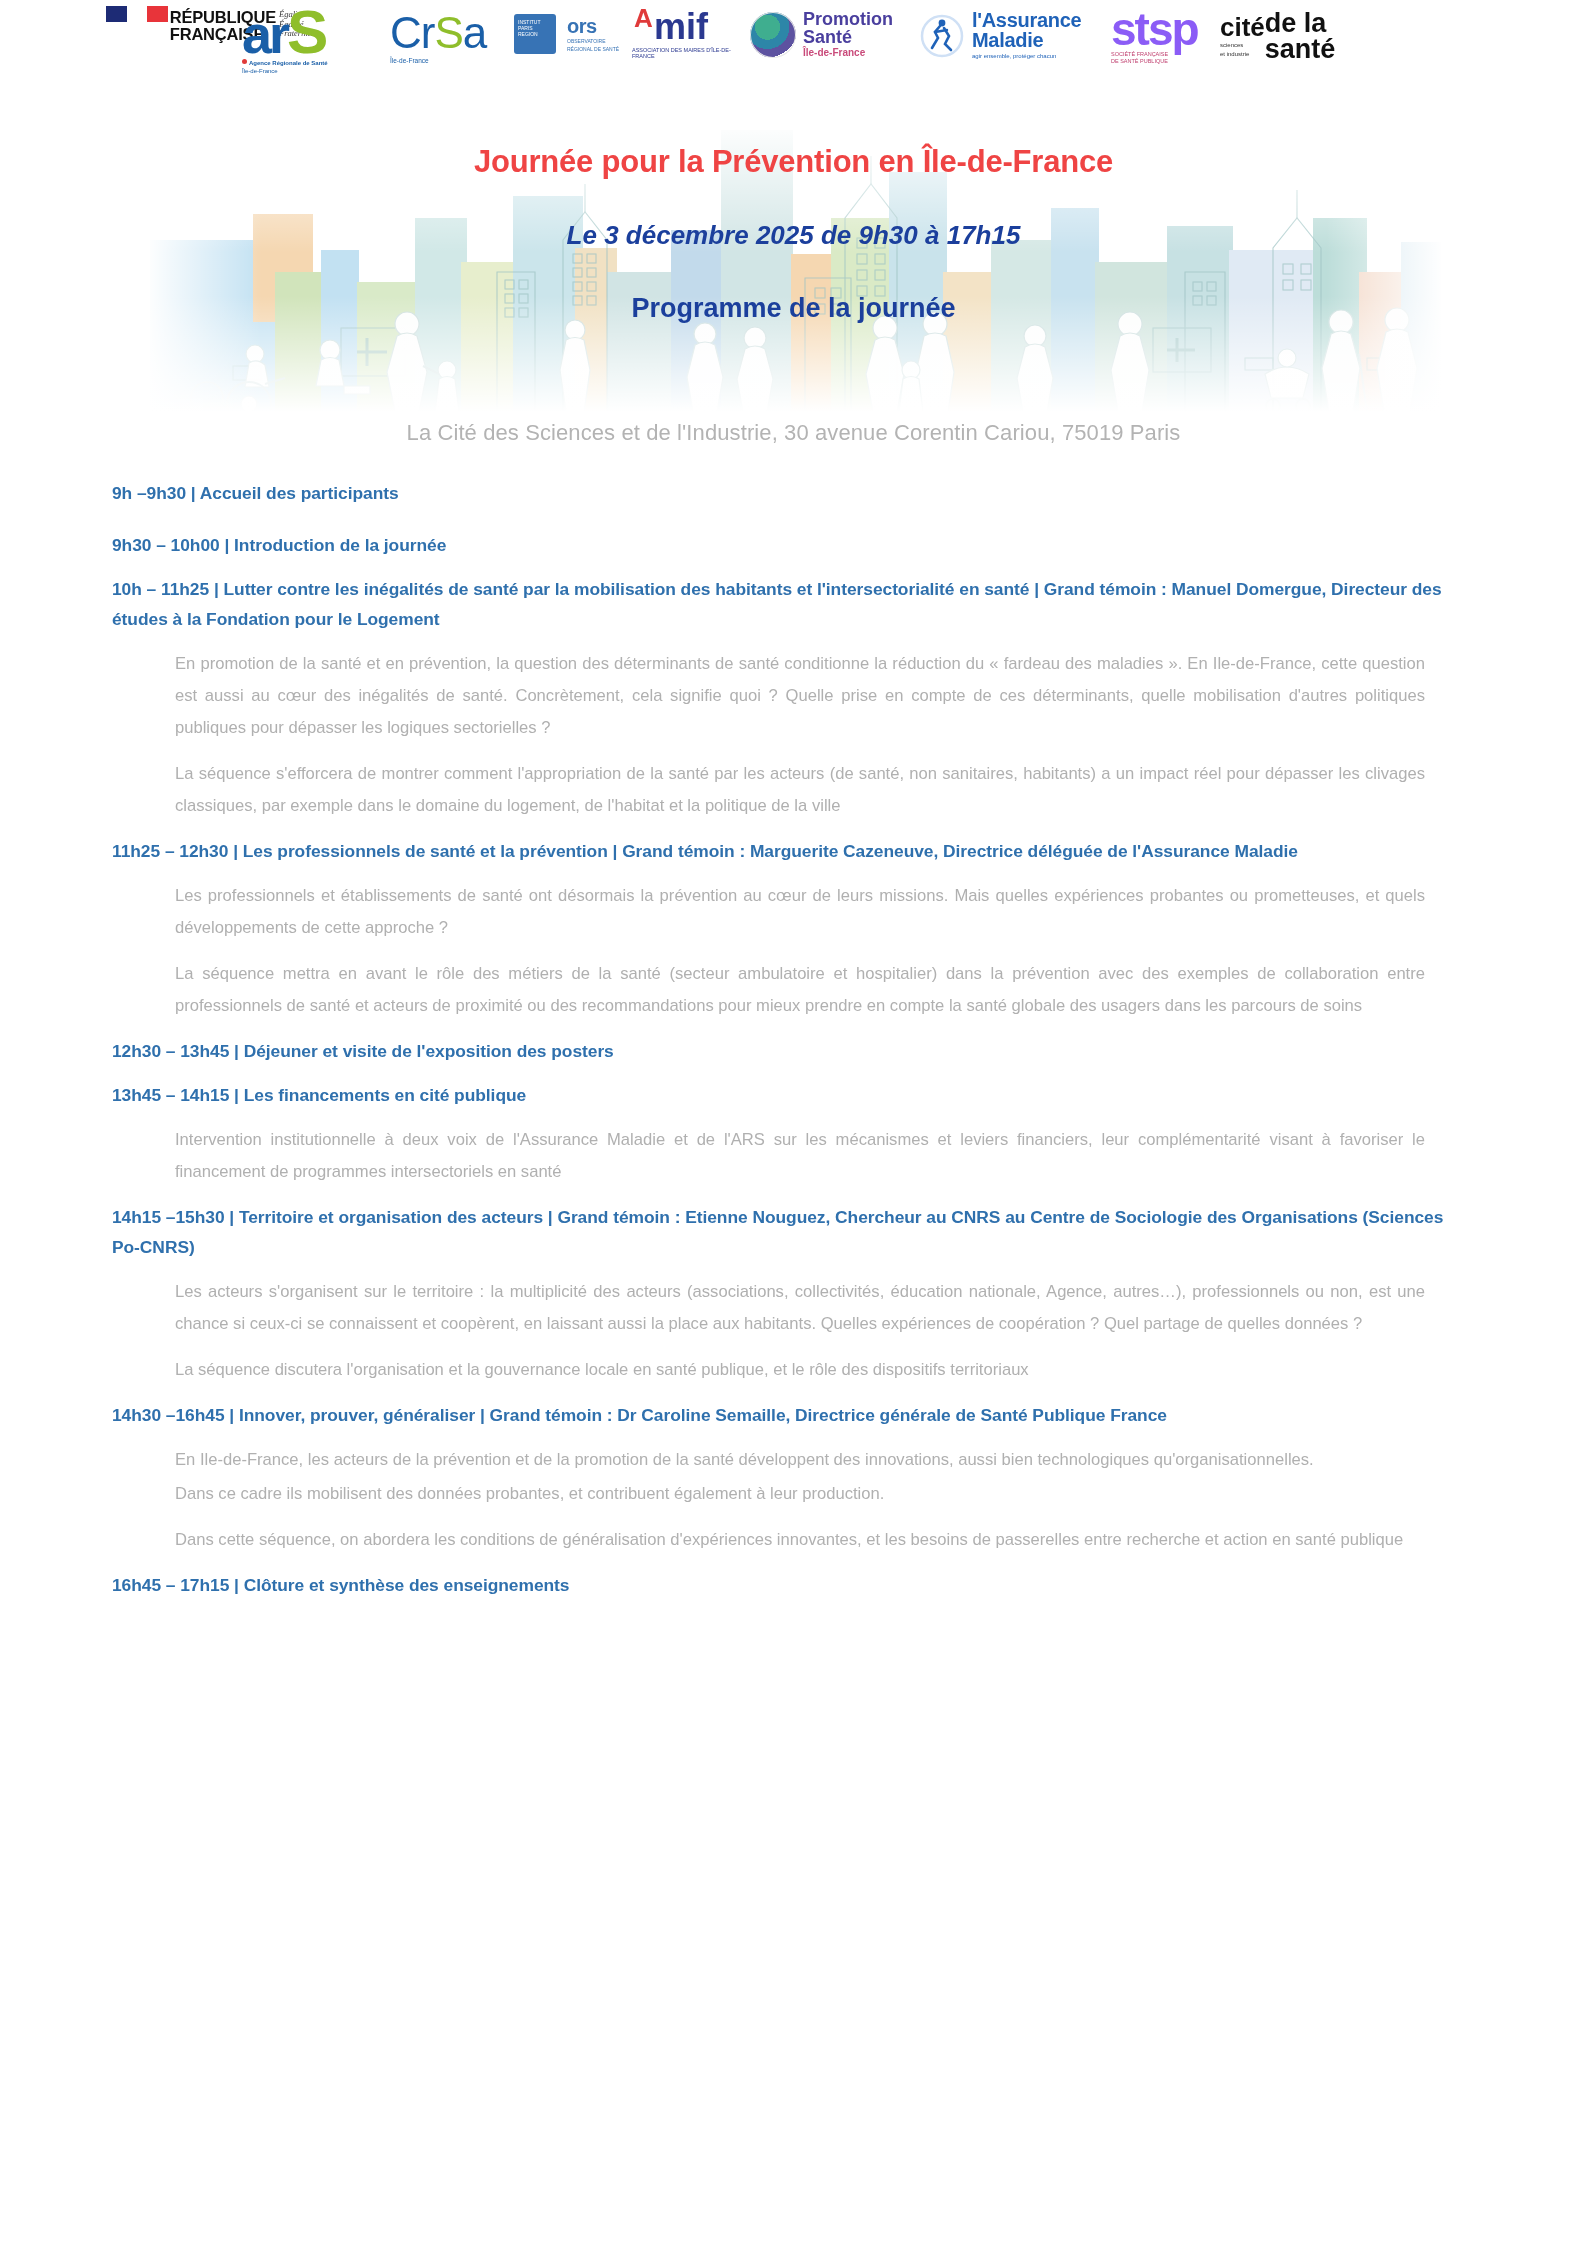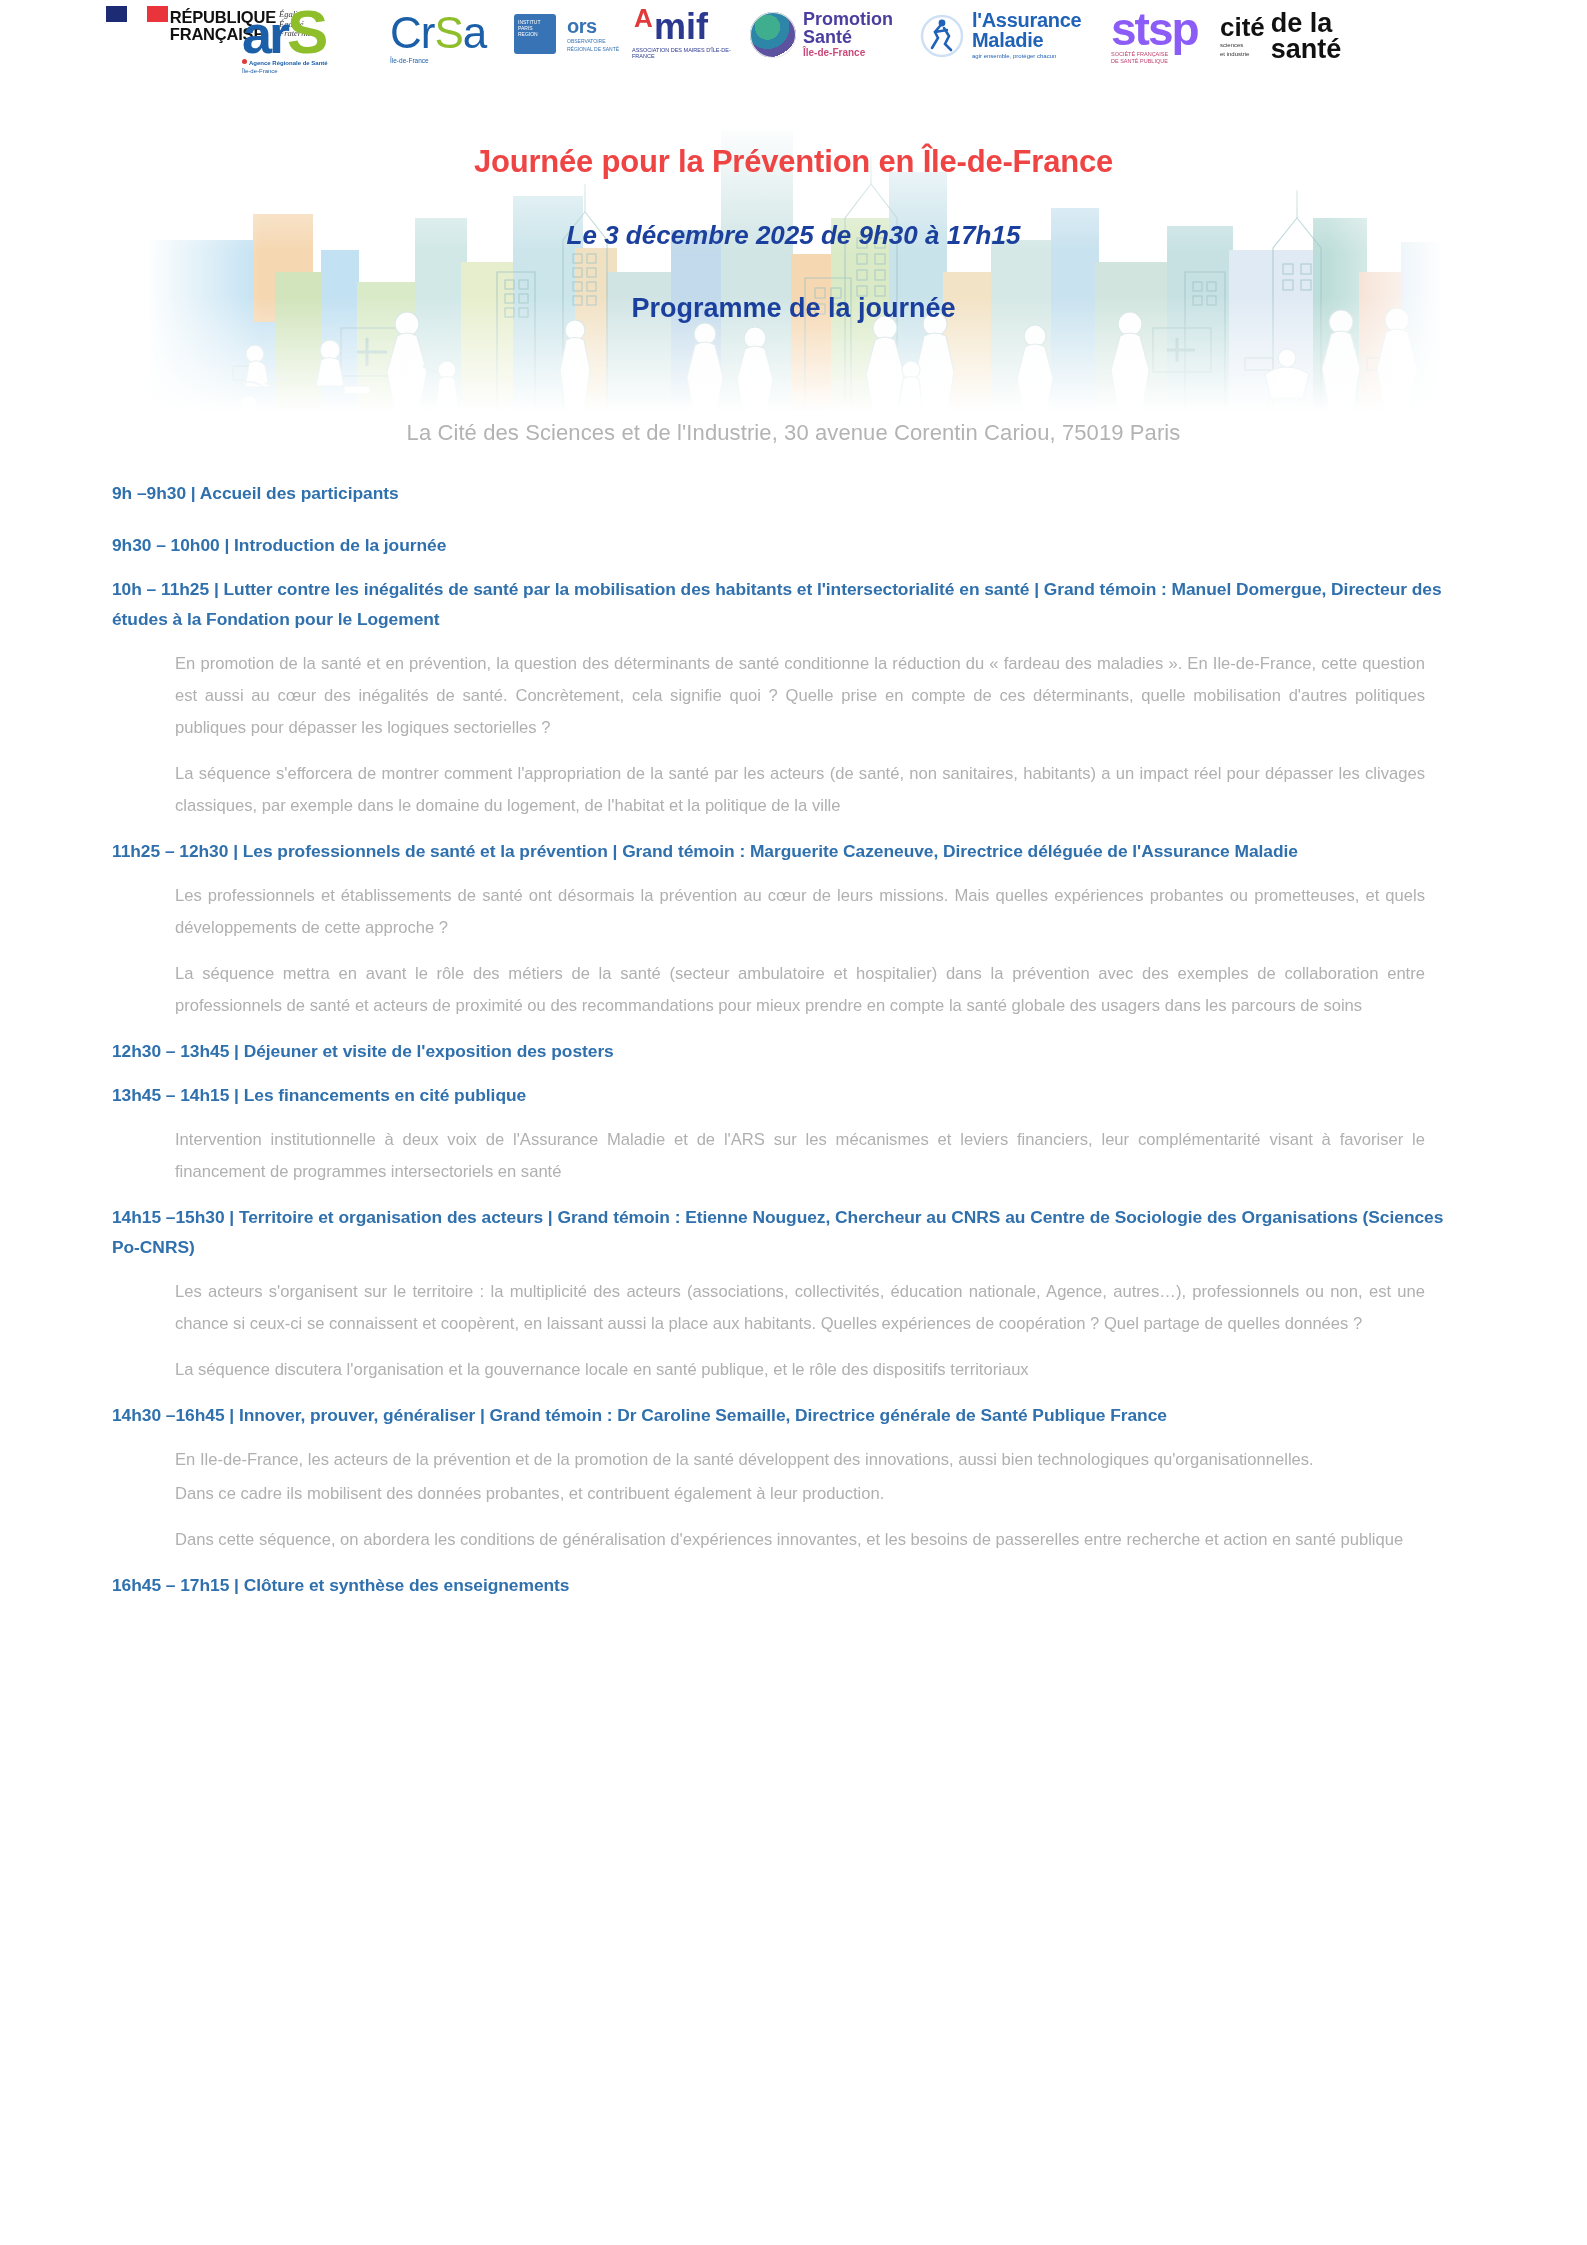--- a/index.html
+++ b/index.html
@@ -105,21 +105,21 @@
   .am-mark { width: 48px; height: 44px; position: relative; }
   .am-txt .am-l1, .am-txt .am-l2 { color: #1f62b8; font-size: 20px; font-weight: 700; line-height: 20px; letter-spacing: -0.3px;}
   .am-txt .am-l3 { color: #1f62b8; font-size: 6px; line-height: 9px; margin-top: 2px;}
 
   
   .stsp-logo { flex-direction: column; align-items: flex-start; width: 105px; margin-left: 8px; padding-top: 2px;}
   .stsp-mark { color: #8b5cf6; font-size: 46px; line-height: 42px; font-weight: 700; letter-spacing: -2px;}
   .stsp-sub { color: #c0406f; font-size: 5.5px; line-height: 7px; margin-top: 1px;}
 
   
-  .cite-logo { width: 140px; margin-left: 4px; gap: 6px; padding-top: 4px;}
+  .cite-logo { width: 140px; margin-left: 4px; gap: 0; padding-top: 4px;}
   .cite-left .cite-cite { color: #111111; font-size: 26px; font-weight: 700; line-height: 25px;}
   .cite-left .cite-sub { color: #333333; font-size: 6px; line-height: 7px; margin-top: 2px;}
   .cite-right { color: #111111; font-size: 27px; font-weight: 700; line-height: 26px; }
 
   
   .banner-wrap {
     position: relative;
     margin: 18px auto 0 auto;
     width: 1298px;
     height: 290px;

